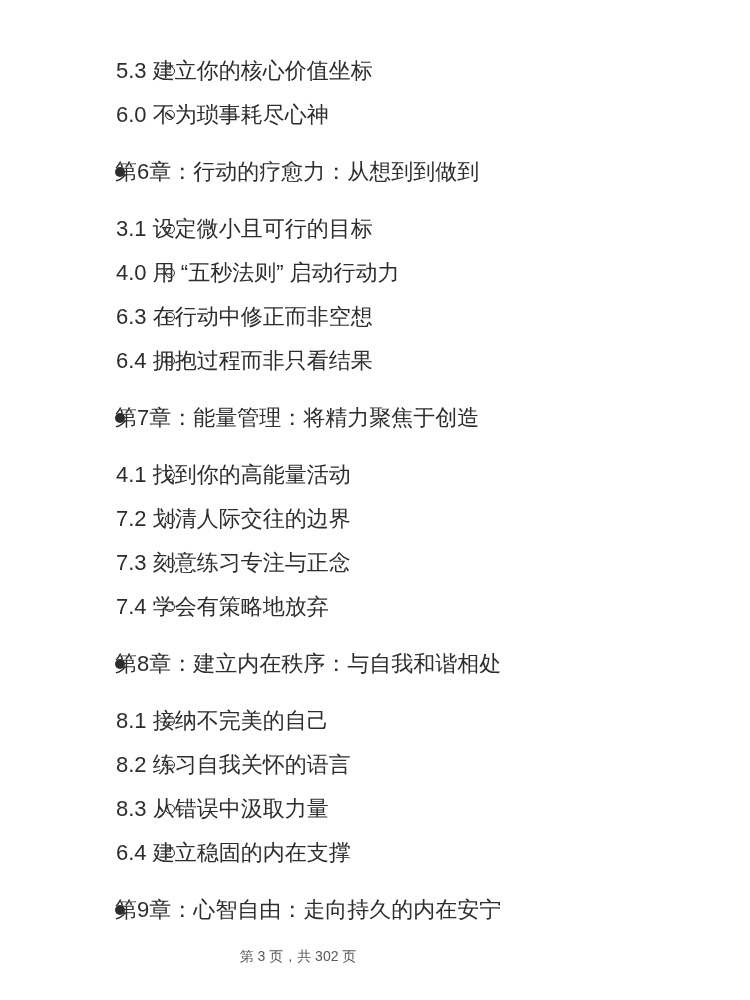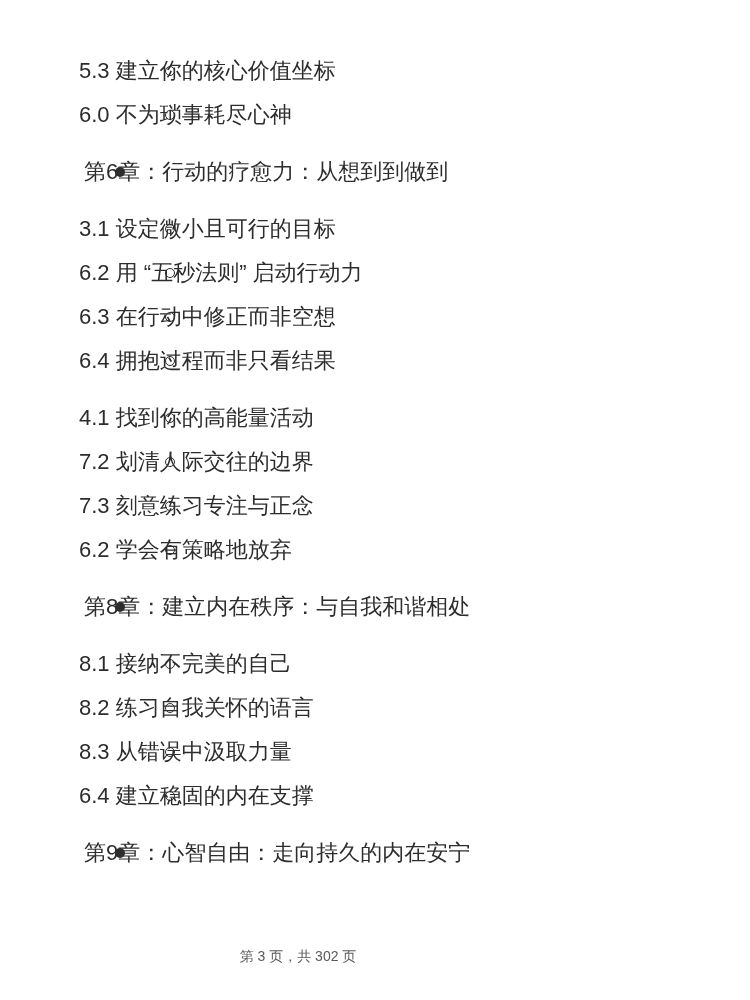--- a/index.html
+++ b/index.html
@@ -29,24 +29,24 @@
   }
   ul.sub.continuation {
     margin-top: 0;
   }
   .line {
     position: relative;
     line-height: 44px;
     white-space: nowrap;
   }
   ul.lvl1 > li > .line {
-    padding-left: 84px;
+    padding-left: 115px;
   }
   ul.sub li .line {
-    padding-left: 79px;
+    padding-left: 116px;
   }
   .bullet {
     position: absolute;
     border-radius: 50%;
     display: inline-block;
   }
   .bullet.disc {
     width: 10px;
     height: 10px;
     background: #2d2d2d;
@@ -102,39 +102,43 @@
       <ul class="sub">
         <li>
           <div class="line">
             <span class="bullet circle"></span>
             <span>3.1 设定微小且可行的目标</span>
           </div>
         </li>
         <li>
           <div class="line">
             <span class="bullet circle"></span>
-            <span>6.2 用 “五秒法则” 启动行动力</span>
+            <span>4.0 用 “五秒法则” 启动行动力</span>
           </div>
         </li>
         <li>
           <div class="line">
             <span class="bullet circle"></span>
             <span>6.3 在行动中修正而非空想</span>
           </div>
         </li>
         <li>
           <div class="line">
             <span class="bullet circle"></span>
             <span>6.4 拥抱过程而非只看结果</span>
           </div>
         </li>
       </ul>
     </li>
 
     <li>
+      <div class="line">
+        <span class="bullet disc"></span>
+        <span>第7章：能量管理：将精力聚焦于创造</span>
+      </div>
       <ul class="sub">
         <li>
           <div class="line">
             <span class="bullet circle"></span>
             <span>4.1 找到你的高能量活动</span>
           </div>
         </li>
         <li>
           <div class="line">
             <span class="bullet circle"></span>
@@ -143,21 +147,21 @@
         </li>
         <li>
           <div class="line">
             <span class="bullet circle"></span>
             <span>7.3 刻意练习专注与正念</span>
           </div>
         </li>
         <li>
           <div class="line">
             <span class="bullet circle"></span>
-            <span>6.2 学会有策略地放弃</span>
+            <span>7.4 学会有策略地放弃</span>
           </div>
         </li>
       </ul>
     </li>
 
     <li>
       <div class="line">
         <span class="bullet disc"></span>
         <span>第8章：建立内在秩序：与自我和谐相处</span>
       </div>

